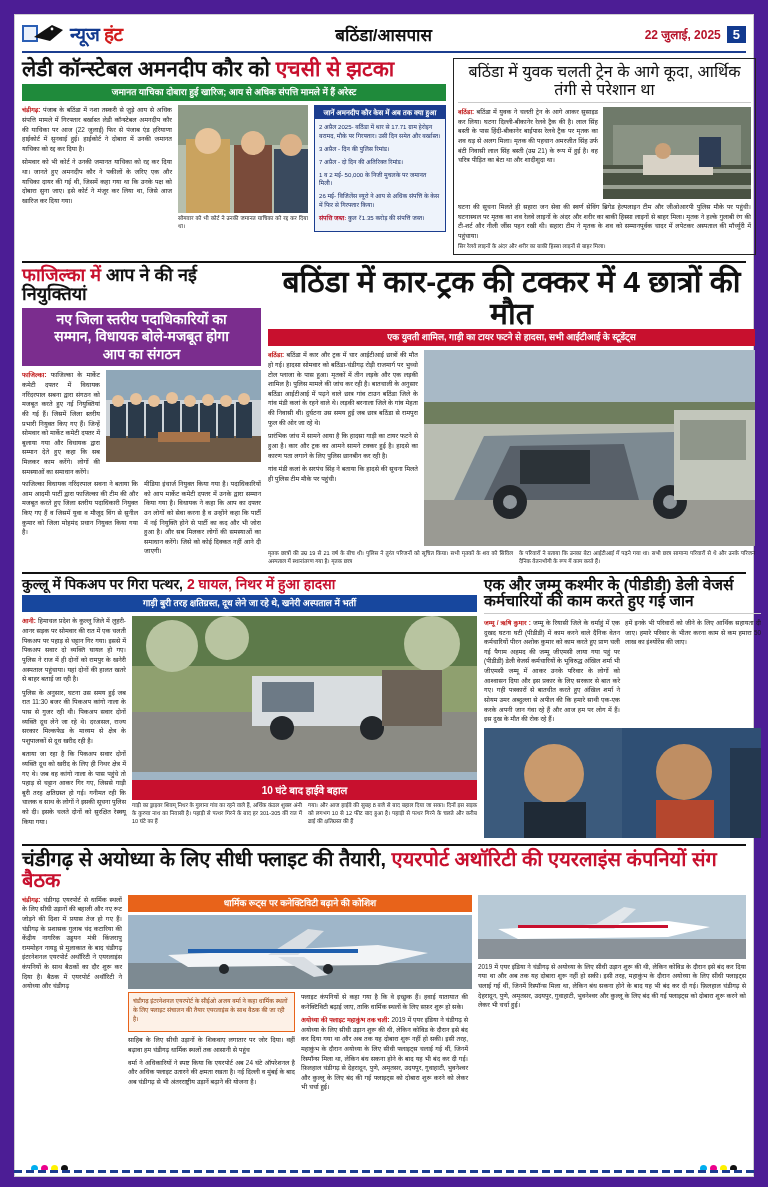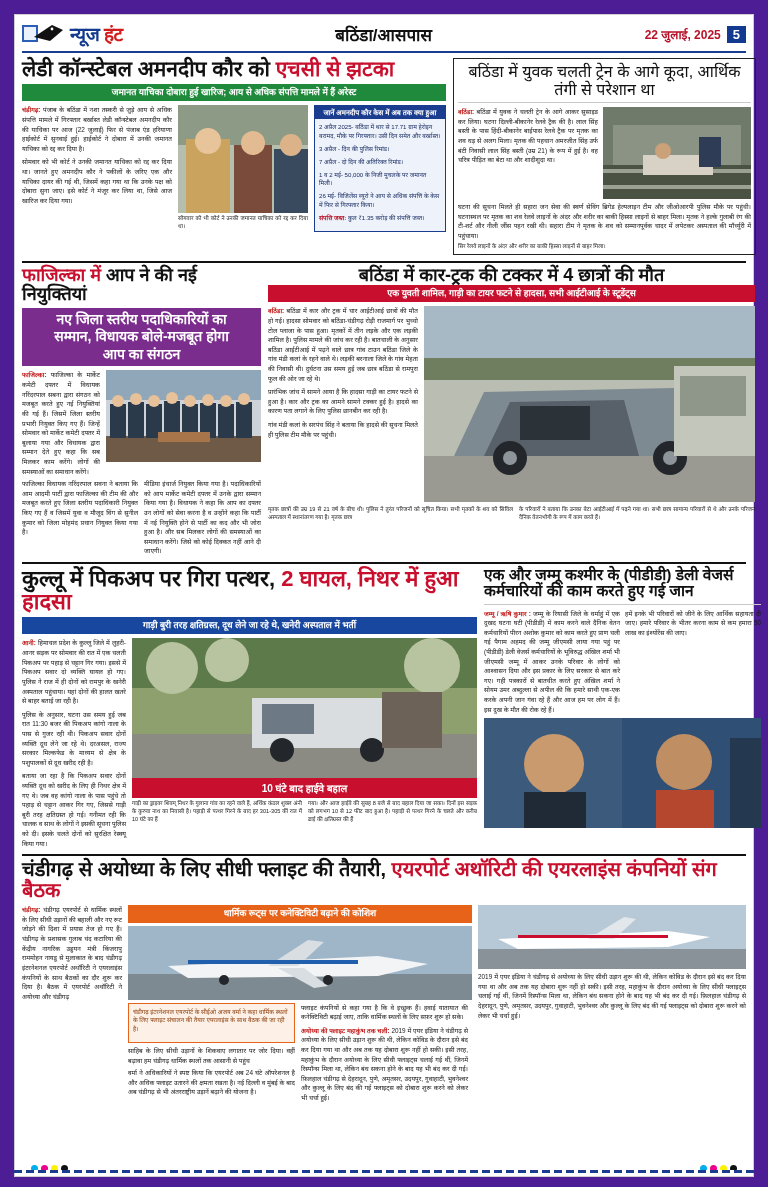--- a/index.html
+++ b/index.html
@@ -243,21 +243,21 @@
         <div style="width:116px">
           <div class="body-text">फाजिल्का विधायक नरिंदरपाल सवना ने बताया कि आम आदमी पार्टी द्वारा फाजिल्का की टीम की और मजबूत करते हुए जिला स्तरीय पदाधिकारी नियुक्त किए गए हैं व जिसमें युवा व मौजूद विंग से सुनील कुमार को जिला मोहमंद प्रधान नियुक्त किया गया है।</div>
         </div>
         <div style="width:117px">
           <div class="body-text">मीडिया इंचार्ज नियुक्त किया गया है। पदाधिकारियों को आप मार्केट कमेटी दफ्तर में उनके द्वारा सम्मान किया गया है। विधायक ने कहा कि आप का दफ्तर उन लोगों को सेवा करना है व उन्होंने कहा कि पार्टी में नई नियुक्ति होने से पार्टी का कद और भी जोरा हुआ है। और सब मिलकर लोगों की समस्याओं का समाधान करेंगे। जिसे को कोई दिक्कत नहीं आने दी जाएगी।</div>
         </div>
       </div>
     </div>
 
     <div class="s2-right">
-      <div class="h-main" style="font-size:18px;text-align:center">बठिंडा में कार-ट्रक की टक्कर में 4 छात्रों की मौत</div>
+      <div class="h-main" style="font-size:30px;text-align:center">बठिंडा में कार-ट्रक की टक्कर में 4 छात्रों की मौत</div>
       <div class="sub-band band-red" style="margin-top:0">एक युवती शामिल, गाड़ी का टायर फटने से हादसा, सभी आईटीआई के स्टूडेंट्स</div>
 
       <div style="display:flex;gap:6px;margin-top:4px">
         <div style="width:150px">
           <div class="body-text">
             <span class="dateline">बठिंडा:</span>
             <span>बठिंडा में कार और ट्रक में चार आईटीआई छात्रों की मौत हो गई। हादसा सोमवार को बठिंडा-चंडीगढ़ रोड़ी राजमार्ग पर भुच्चो टोल प्लाजा के पास हुआ। मृतकों में तीन लड़के और एक लड़की शामिल है। पुलिस मामले की जांच कर रही है। बातचाली के अनुसार बठिंडा आईटीआई में पढ़ने वाले छात्र गांव टाउन बठिंडा जिले के गांव मंडी कलां के रहने वाले थे। लड़की बरनाला जिले के गांव मेहता की निवासी थी। दुर्घटना उस समय हुई जब छात्र बठिंडा से रामपुरा फूल की ओर जा रहे थे।</span>
           </div>
           <div class="body-text" style="margin-top:4px">प्रारंभिक जांच में सामने आया है कि हादसा गाड़ी का टायर फटने से हुआ है। कार और ट्रक का आमने सामने टक्कर हुई है। हादसे का कारण पता लगाने के लिए पुलिस छानबीन कर रही है।</div>
           <div class="body-text" style="margin-top:4px">गांव मंडी कलां के सरपंच सिंह ने बताया कि हादसे की सूचना मिलते ही पुलिस टीम मौके पर पहुंची।</div>
@@ -294,36 +294,36 @@
         <div style="width:236px">
               <div class="cap">के परिवारों ने बताया कि उनका बेटा आईटीआई में पढ़ने गया था। सभी छात्र सामान्य परिवारों से थे और उनके परिजन दैनिक वेतनभोगी के रूप में काम करते हैं।</div>
             </div>
       </div>
     </div>
   </div>
 
   <div class="s3 sec">
 
     <div class="s3-left">
-      <div class="h-main" style="font-size:22px">
+      <div class="h-main" style="font-size:14px">
         <span>कुल्लू में पिकअप पर गिरा पत्थर, </span><span class="red">2 घायल, निथर में हुआ हादसा</span>
       </div>
       <div class="sub-band band-blue" style="margin-top:4px">गाड़ी बुरी तरह क्षतिग्रस्त, दूध लेने जा रहे थे, खनेरी अस्पताल में भर्ती</div>
 
       <div style="display:flex;gap:6px;margin-top:4px">
         <div style="width:104px">
           <div class="body-text">
             <span class="dateline">आनी:</span>
             <span>हिमाचल प्रदेश के कुल्लू जिले में लुहरी-आनर सड़क पर सोमवार की रात में एक चलती पिकअप पर पहाड़ से चट्टान गिर गया। इससे में पिकअप सवार दो व्यक्ति घायल हो गए। पुलिस ने राज में ही दोनों को रामपुर के खनेरी अस्पताल पहुंचाया। यहां दोनों की हालत खतरे से बाहर बताई जा रही है।</span>
           </div>
           <div class="body-text" style="margin-top:4px">पुलिस के अनुसार, घटना उस समय हुई जब रात 11:30 बजर की पिकअप कांगो नाला के पास से गुजर रही थी। पिकअप सवार दोनों व्यक्ति दूध लेने जा रहे थे। दरअसल, राज्य सरकार मिल्कफेड के माध्यम से क्षेत्र के पशुपालकों से दूध खरीद रही है।</div>
           <div class="body-text" style="margin-top:4px">बताया जा रहा है कि पिकअप सवार दोनों व्यक्ति दूध को खरीद के लिए ही निथर क्षेत्र में गए थे। जब वह कांगो नाला के पास पहुंचे तो पहाड़ से चट्टान आकर गिर गए, जिससे गाड़ी बुरी तरह क्षतिग्रस्त हो गई। गनीमत रही कि चालक व साथ के लोगों ने इसकी सूचना पुलिस को दी। इसके चलते दोनों को सुरक्षित रेस्क्यू किया गया।</div>
         </div>
         <div style="width:345px">
-          <div class="photo" style="height:160px;position:relative">
+          <div class="photo" style="height:184px;position:relative">
             <svg width="345" height="156" viewBox="0 0 345 156">
               <rect width="345" height="156" fill="#8fa06f"></rect>
               <rect x="0" y="0" width="345" height="50" fill="#5d7a4a"></rect>
               <rect x="0" y="96" width="345" height="60" fill="#8b8b84"></rect>
               <g fill="#b8c4a0">
                     <circle cx="40" cy="30" r="26"></circle>
                     <circle cx="95" cy="22" r="22"></circle>
                     <circle cx="300" cy="28" r="28"></circle>
                   </g>
               <rect x="120" y="60" width="140" height="50" fill="#d9dde0"></rect>

